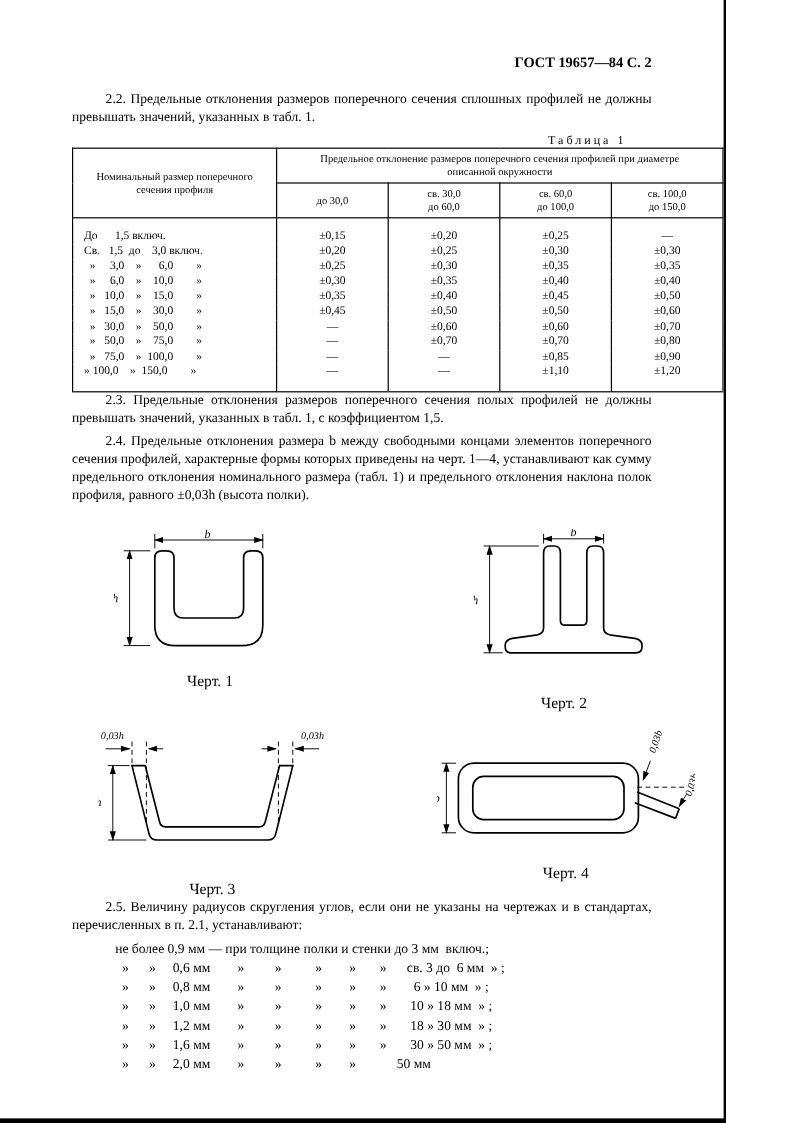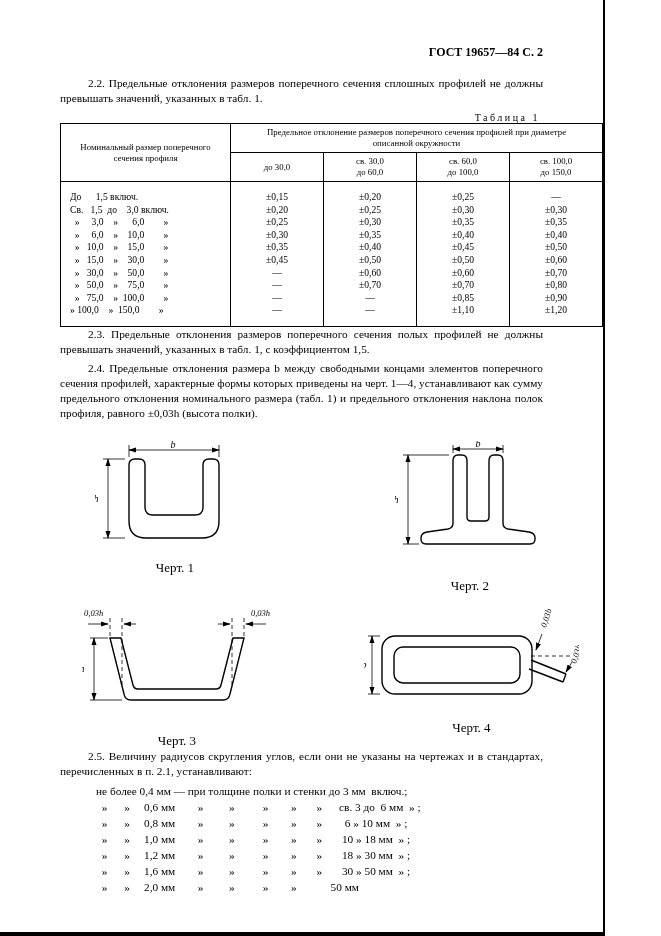--- a/index.html
+++ b/index.html
@@ -25,21 +25,21 @@
     font-size: 11.3px;
     line-height: 15px;
     text-align: justify;
     text-indent: 28px;
     margin: 0 0 4px 0;
   }
   .table-caption {
     text-align: right;
     font-size: 10px;
     letter-spacing: 2.5px;
-    margin: 6px 3px 0 0;
+    margin: 6px 21px 0 0;
   }
   .table-unit {
     text-align: center;
     font-size: 10px;
     margin: 0 0 1px 0;
   }
   table.tol-table {
     border-collapse: collapse;
     width: 541px;
     border: 1px solid #000;
@@ -316,21 +316,21 @@
         <line class="thin" x1="208" y1="54" x2="202" y2="64" marker-end="url(#ar4)"></line>
         <text class="small" transform="rotate(-72 212 56)" x="212" y="56">0,03b</text>
       </svg>
       <div class="figcap">Черт. 4</div>
     </div>
   </div>
 
   <p class="para p25">2.5. Величину радиусов скругления углов, если они не указаны на чертежах и в стандартах, перечисленных в п. 2.1, устанавливают:</p>
 
   <div class="radius-list">
-      <div class="radius-line">не более 0,4 мм — при толщине полки и стенки до 3 мм  включ.;</div>
+      <div class="radius-line">не более 0,9 мм — при толщине полки и стенки до 3 мм  включ.;</div>
       <div class="radius-line">  »      »     0,6 мм        »         »          »        »       »      св. 3 до  6 мм  » ;</div>
       <div class="radius-line">  »      »     0,8 мм        »         »          »        »       »        6 » 10 мм  » ;</div>
       <div class="radius-line">  »      »     1,0 мм        »         »          »        »       »       10 » 18 мм  » ;</div>
       <div class="radius-line">  »      »     1,2 мм        »         »          »        »       »       18 » 30 мм  » ;</div>
       <div class="radius-line">  »      »     1,6 мм        »         »          »        »       »       30 » 50 мм  » ;</div>
       <div class="radius-line">  »      »     2,0 мм        »         »          »        »            50 мм</div>
     </div>
 
 </div>
 

